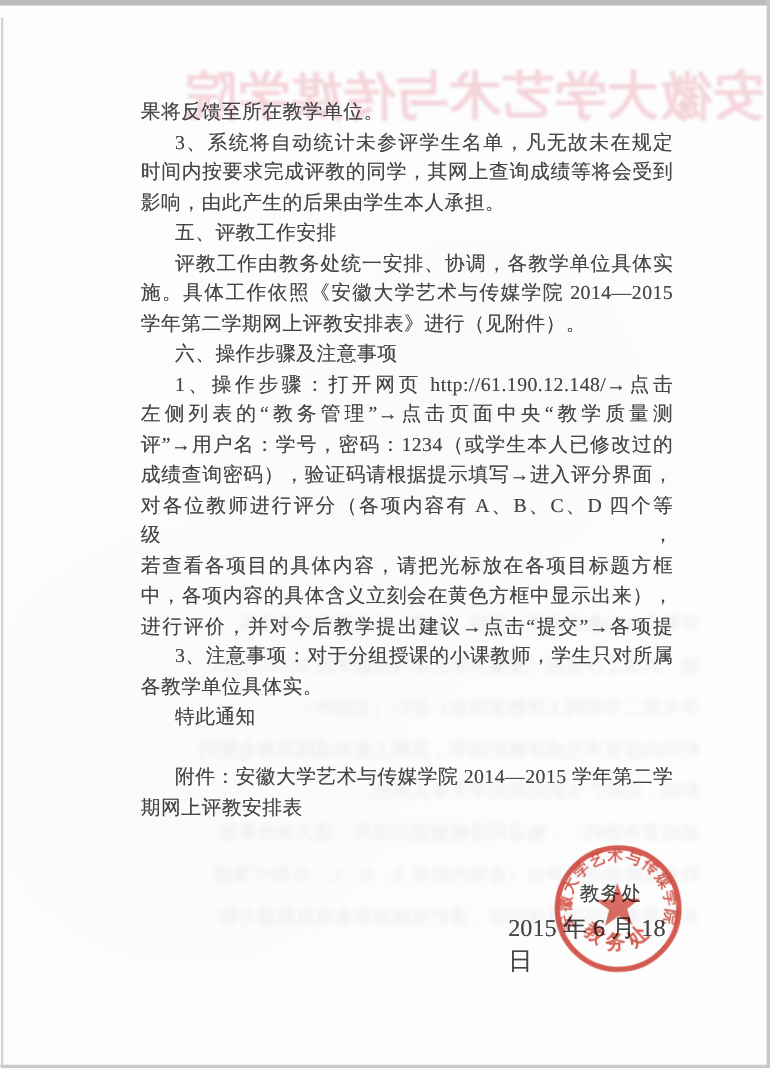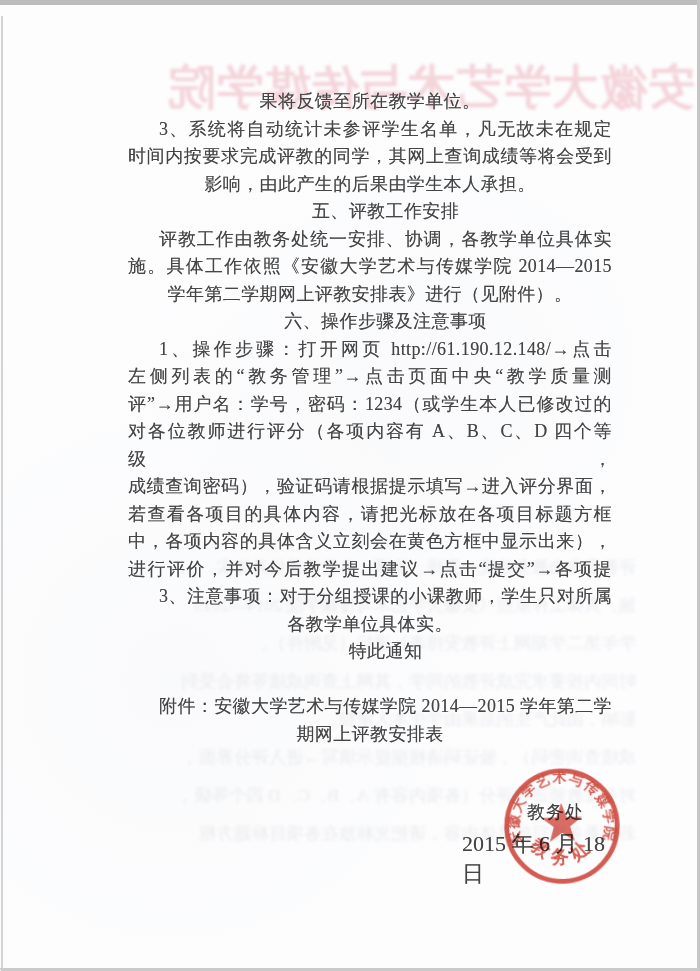--- a/index.html
+++ b/index.html
@@ -35,21 +35,21 @@
     color:#6d7682; opacity:.12; filter:blur(1.8px);
     pointer-events:none;
   }
 
   
   .doc{
     position:absolute; left:128px; top:88px; width:484px;
     color:#454545; font-size:18px;
     text-shadow:0 0 .5px rgba(80,80,80,.55);
   }
-  .line{min-height:27.5px; line-height:27.5px; text-align:center; letter-spacing:.4px;}
+  .line{min-height:27.5px; line-height:27.5px; text-align:left; letter-spacing:.4px;}
   .line.fill{text-align:justify; text-align-last:justify;}
   .line.ind{text-indent:31px;}
 
   .sig-dept{
     position:absolute; left:527px; top:800px; width:120px;
     color:#454545; font-size:18px; letter-spacing:1px;
     text-shadow:0 0 .5px rgba(80,80,80,.55);
   }
   .sig-date{
     position:absolute; left:462px; top:829px; width:160px;
@@ -87,22 +87,22 @@
       <div class="line fill">时间内按要求完成评教的同学，其网上查询成绩等将会受到</div>
       <div class="line">影响，由此产生的后果由学生本人承担。</div>
       <div class="line ind">五、评教工作安排</div>
       <div class="line fill ind">评教工作由教务处统一安排、协调，各教学单位具体实</div>
       <div class="line fill">施。具体工作依照《安徽大学艺术与传媒学院 2014—2015</div>
       <div class="line">学年第二学期网上评教安排表》进行（见附件）。</div>
       <div class="line ind">六、操作步骤及注意事项</div>
       <div class="line fill ind">1、操作步骤：打开网页 http://61.190.12.148/→点击</div>
       <div class="line fill">左侧列表的“教务管理”→点击页面中央“教学质量测</div>
       <div class="line fill">评”→用户名：学号，密码：1234（或学生本人已修改过的</div>
+      <div class="line fill">成绩查询密码），验证码请根据提示填写→进入评分界面，</div>
       <div class="line fill">对各位教师进行评分（各项内容有 A、B、C、D 四个等级，</div>
-      <div class="line fill">成绩查询密码），验证码请根据提示填写→进入评分界面，</div>
       <div class="line fill">若查看各项目的具体内容，请把光标放在各项目标题方框</div>
       <div class="line fill">中，各项内容的具体含义立刻会在黄色方框中显示出来），</div>
       <div class="line fill">进行评价，并对今后教学提出建议→点击“提交”→各项提</div>
       <div class="line fill ind">3、注意事项：对于分组授课的小课教师，学生只对所属</div>
       <div class="line">各教学单位具体实。</div>
       <div class="line ind">特此通知</div>
       <div class="line">&nbsp;</div>
       <div class="line fill ind">附件：安徽大学艺术与传媒学院 2014—2015 学年第二学</div>
       <div class="line">期网上评教安排表</div>
     </div>

